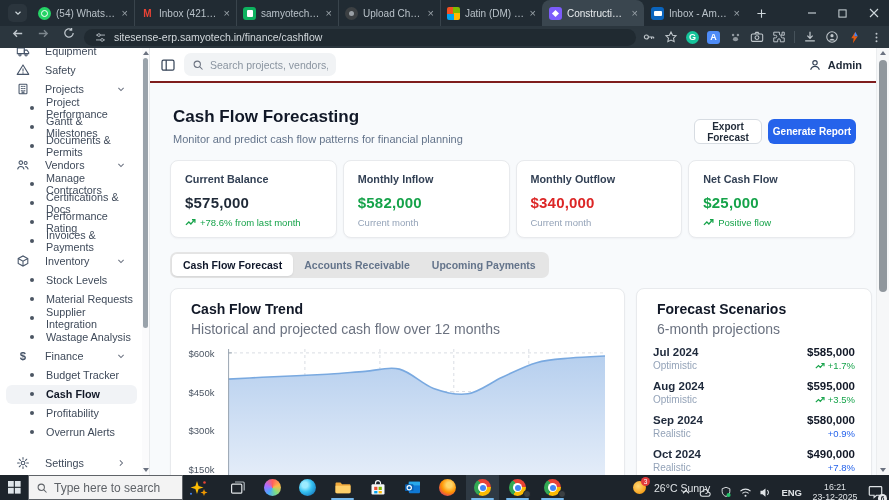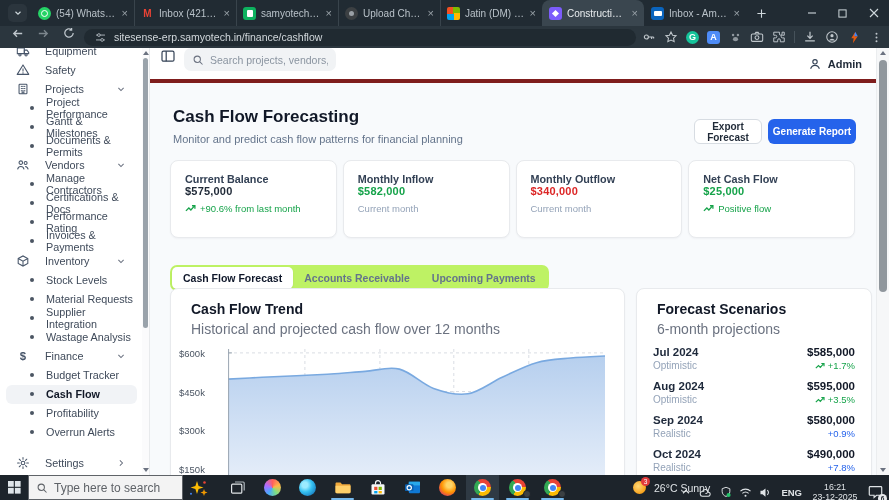--- a/index.html
+++ b/index.html
@@ -54,58 +54,58 @@
   .dot{width:4px;height:4px;border-radius:50%;background:#4b5563;flex:none;margin-right:12px}
   .chev{margin-left:auto;margin-right:10px;width:12px;height:12px;color:#6b7280}
   .chev svg{width:12px;height:12px;display:block}
   .chev.rot svg{transform:rotate(-90deg)}
   #side-list li.active{background:#f1f3f6;border-radius:6px;font-weight:bold;color:#111827}
   .sscroll{position:absolute;right:0;top:0;width:7px;height:427px;background:#fbfbfc}
   .sscroll .thumb{position:absolute;left:1px;right:1px;top:10px;height:270px;background:#9aa3ab;border-radius:3px}
   .tri-up{width:0;height:0;border-left:3px solid transparent;border-right:3px solid transparent;border-bottom:4px solid #6b7280;position:absolute;left:0.5px;top:3px}
   .tri-dn{width:0;height:0;border-left:3px solid transparent;border-right:3px solid transparent;border-top:4px solid #6b7280;position:absolute;left:0.5px;bottom:3px}
 
-  .topbar{position:absolute;left:150px;top:48px;width:726px;height:35px;background:#fff;border-bottom:4px solid #7f1d1d;display:flex;padding:0 14px 0 10px}
+  .topbar{position:absolute;left:150px;top:48px;width:726px;height:35px;background:#fff;border-bottom:2px solid #7f1d1d;display:flex;align-items:center;padding:0 14px 0 10px}
   .panelic{width:16px;height:16px;color:#334155;flex:none}
   .searchbox{margin-left:8px;width:152px;height:23px;background:#f1f3f5;border-radius:7px;display:flex;align-items:center;gap:6px;padding:0 8px}
   .searchbox svg{flex:none;color:#6b7280}
   .searchbox input{border:0;outline:0;background:transparent;font-size:10.5px;width:100%;color:#374151;font-family:"Liberation Sans",sans-serif}
   .searchbox input::placeholder{color:#8a94a0}
   .adminbox{margin-left:auto;display:flex;align-items:center;gap:6px;font-size:11px;font-weight:bold;color:#1f2937}
   .adminbox svg{color:#334155}
 
   .main{position:absolute;left:150px;top:83px;width:726px;height:392px;background:#f8fafc;overflow:hidden}
   .pgtitle{position:absolute;left:23px;top:24px;font-size:17px;font-weight:bold;color:#111827}
   .pgsub{position:absolute;left:23px;top:50px;font-size:11px;color:#64748b}
   .btn{position:absolute;top:36px;height:25px;border-radius:6px;font-size:10px;font-weight:bold;display:flex;align-items:center;justify-content:center;font-family:"Liberation Sans",sans-serif}
   .btn-export{left:544px;width:68px;background:#fff;border:1px solid #d7dce2;color:#1f2937}
   .btn-generate{left:618px;width:88px;background:#2563eb;border:0;color:#fff}
 
   #stats-row{position:absolute;left:20px;top:77px;right:21px;height:78px;display:flex;gap:6px}
   .stat{flex:1;background:#fff;border:1px solid #e8eaed;border-radius:8px;padding:12px 14px;box-shadow:0 1px 2px rgba(16,24,40,.04)}
   .s-label{font-size:10.8px;font-weight:bold;color:#334155}
-  .s-value{font-size:11px;font-weight:bold;margin-top:0;letter-spacing:.2px}
+  .s-value{font-size:15px;font-weight:bold;margin-top:9px;letter-spacing:.2px}
   .s-sub{margin-top:6px;font-size:9.5px;display:flex;align-items:center;gap:4px}
   .trend{display:flex;align-items:center}
   .trend svg{width:11px;height:11px}
 
-  #ctabs{position:absolute;left:20px;top:182px;height:26px;background:#bef264;border-radius:7px;display:flex;align-items:center;padding:2px}
+  #ctabs{position:absolute;left:20px;top:169px;height:26px;background:#e5e5e5;border-radius:7px;display:flex;align-items:center;padding:2px}
   .ctab{height:22px;display:flex;align-items:center;padding:0 11px;font-size:10.5px;font-weight:bold;color:#64748b;border-radius:5px;white-space:nowrap}
   .ctab.active{background:#fff;color:#0f172a;box-shadow:0 1px 2px rgba(16,24,40,.08)}
 
   .card{position:absolute;top:205px;background:#fff;border:1px solid #e8eaed;border-radius:8px;box-shadow:0 1px 2px rgba(16,24,40,.04)}
   .chartcard{left:20px;width:455px;height:300px}
   .fcard{left:486px;width:236px;height:300px}
   .cardtitle{position:absolute;left:20px;top:12px;font-size:14px;font-weight:bold;color:#111827}
   .cardsub{position:absolute;left:20px;top:32px;font-size:14px;color:#6b7280}
   .plot{position:absolute;left:57px;top:60px;width:377px;height:140px}
   .plot svg{display:block}
   .grid{stroke:#d9dde4;stroke-width:1;stroke-dasharray:3 3}
   .tick,.axis{stroke:#9aa5b1;stroke-width:1}
-  .ylab{position:absolute;left:8px;width:45px;text-align:left;font-size:9.5px;color:#4b5563}
+  .ylab{position:absolute;left:8px;width:45px;text-align:center;font-size:9.5px;color:#4b5563}
 
   .frow{position:absolute;left:16px;right:16px;height:28px}
   .f-month{font-size:11.5px;font-weight:bold;color:#1e293b}
   .f-scen{font-size:10px;color:#94a3b8;margin-top:2px}
   .f-right{position:absolute;right:0;top:0;text-align:right}
   .f-val{font-size:11.5px;font-weight:bold;color:#111827}
   .f-chg{font-size:9.5px;margin-top:2px;display:flex;align-items:center;justify-content:flex-end;gap:3px}
   .f-chg svg{width:10px;height:10px}
 
   .pgscroll{position:absolute;right:0;top:48px;width:13px;height:427px;background:#f6f7f8;border-left:1px solid #ebedef}
@@ -493,21 +493,21 @@
         <div class="stat">
     <div class="s-label">Current Balance</div>
     <div class="s-value" style="color: rgb(31, 41, 55);">$575,000</div>
     <div class="s-sub" style="color: rgb(22, 163, 74);">
       <span class="trend">
               <svg viewBox="0 0 12 12">
                 <path d="M1 8.6l3.2-3.2 2.2 2.2 4-4.4" fill="none" stroke="currentColor" stroke-width="1.4"></path>
                 <path d="M7.6 3h3.2v3.2" fill="none" stroke="currentColor" stroke-width="1.4"></path>
               </svg>
             </span>
-      <span class="s-subtext">+90.6% from last month</span>
+      <span class="s-subtext">+78.6% from last month</span>
     </div>
   </div>
         <div class="stat">
     <div class="s-label">Monthly Inflow</div>
     <div class="s-value" style="color: rgb(22, 163, 74);">$582,000</div>
     <div class="s-sub" style="color: rgb(148, 163, 184);">
 
       <span class="s-subtext">Current month</span>
     </div>
   </div>

